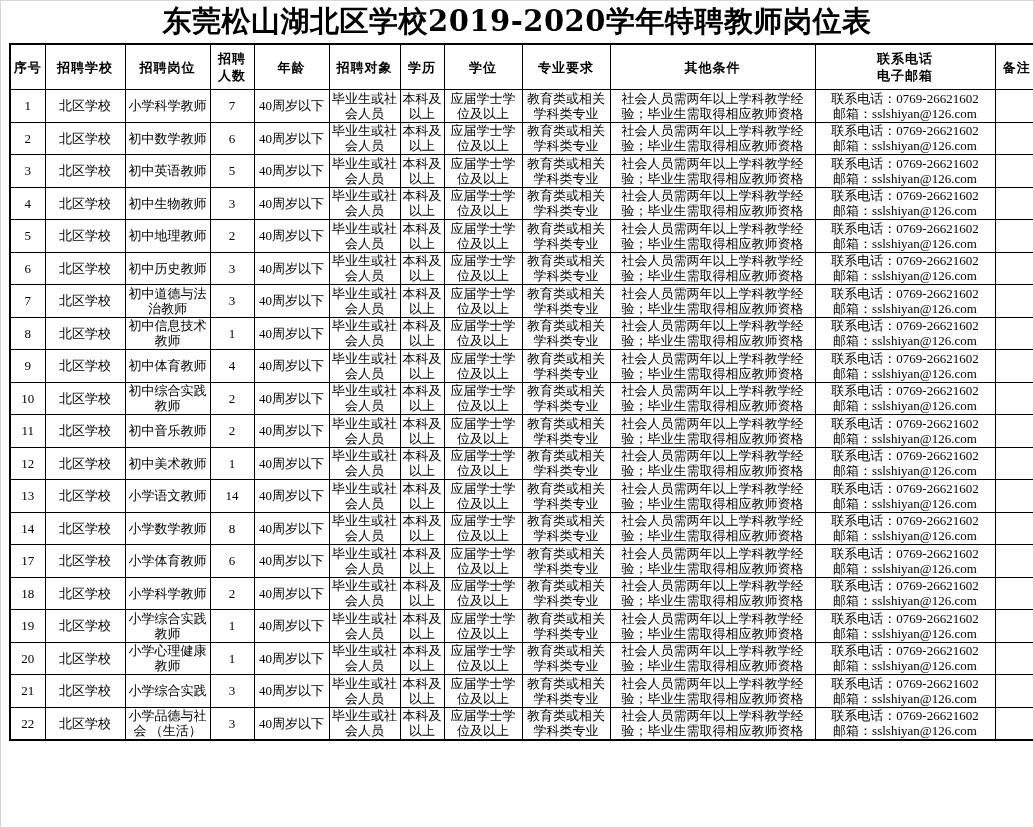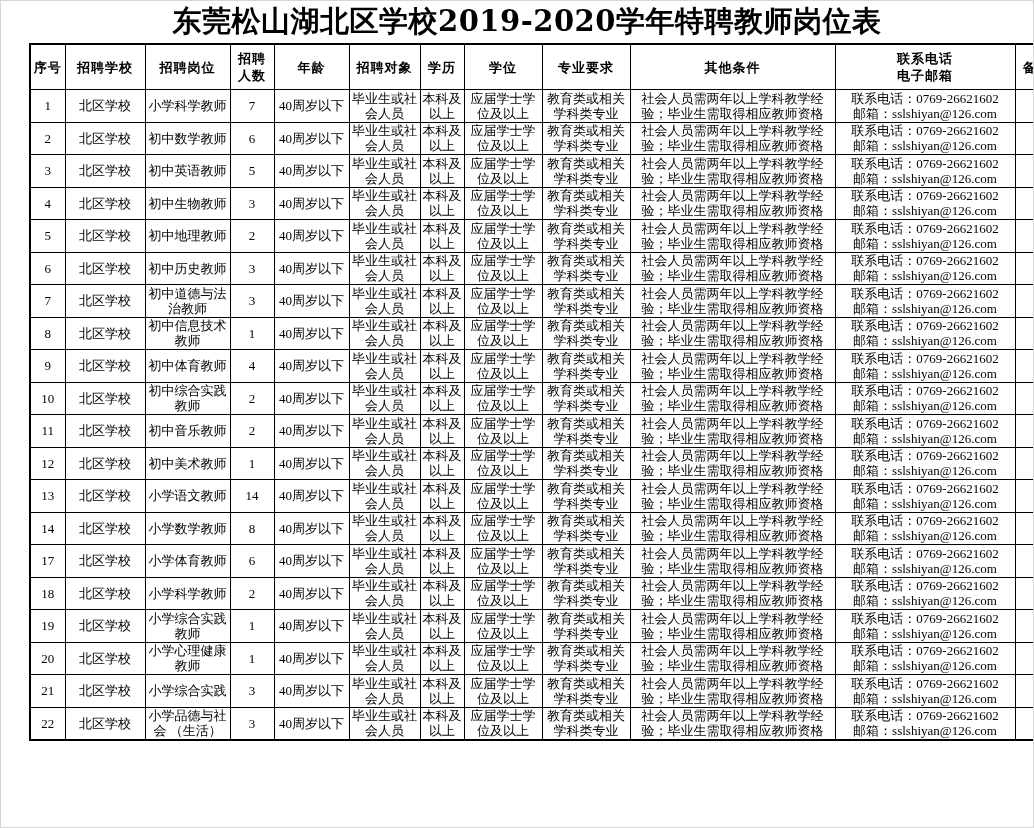--- a/index.html
+++ b/index.html
@@ -1,21 +1,20 @@
 <!DOCTYPE html>
 <html><head>
 <meta charset="utf-8">
 <style>
   html,body { margin:0; padding:0; background:#ffffff; }
   .page {
     width:1034px; height:828px; box-sizing:border-box;
     border:1px solid #d6d6d6; background:#ffffff; color:#000000;
     font-family:"Liberation Serif","DejaVu Serif",serif;
     overflow:hidden;
-    padding-left:20px;
   }
   .title-bar {
     height:42px; display:flex; align-items:center; justify-content:center;
   }
   .title-text {
     font-size:29px; font-weight:bold; letter-spacing:0.5px;
     font-family:"DejaVu Serif","Liberation Serif",serif;
     white-space:nowrap;
   }
   table.jobs {

